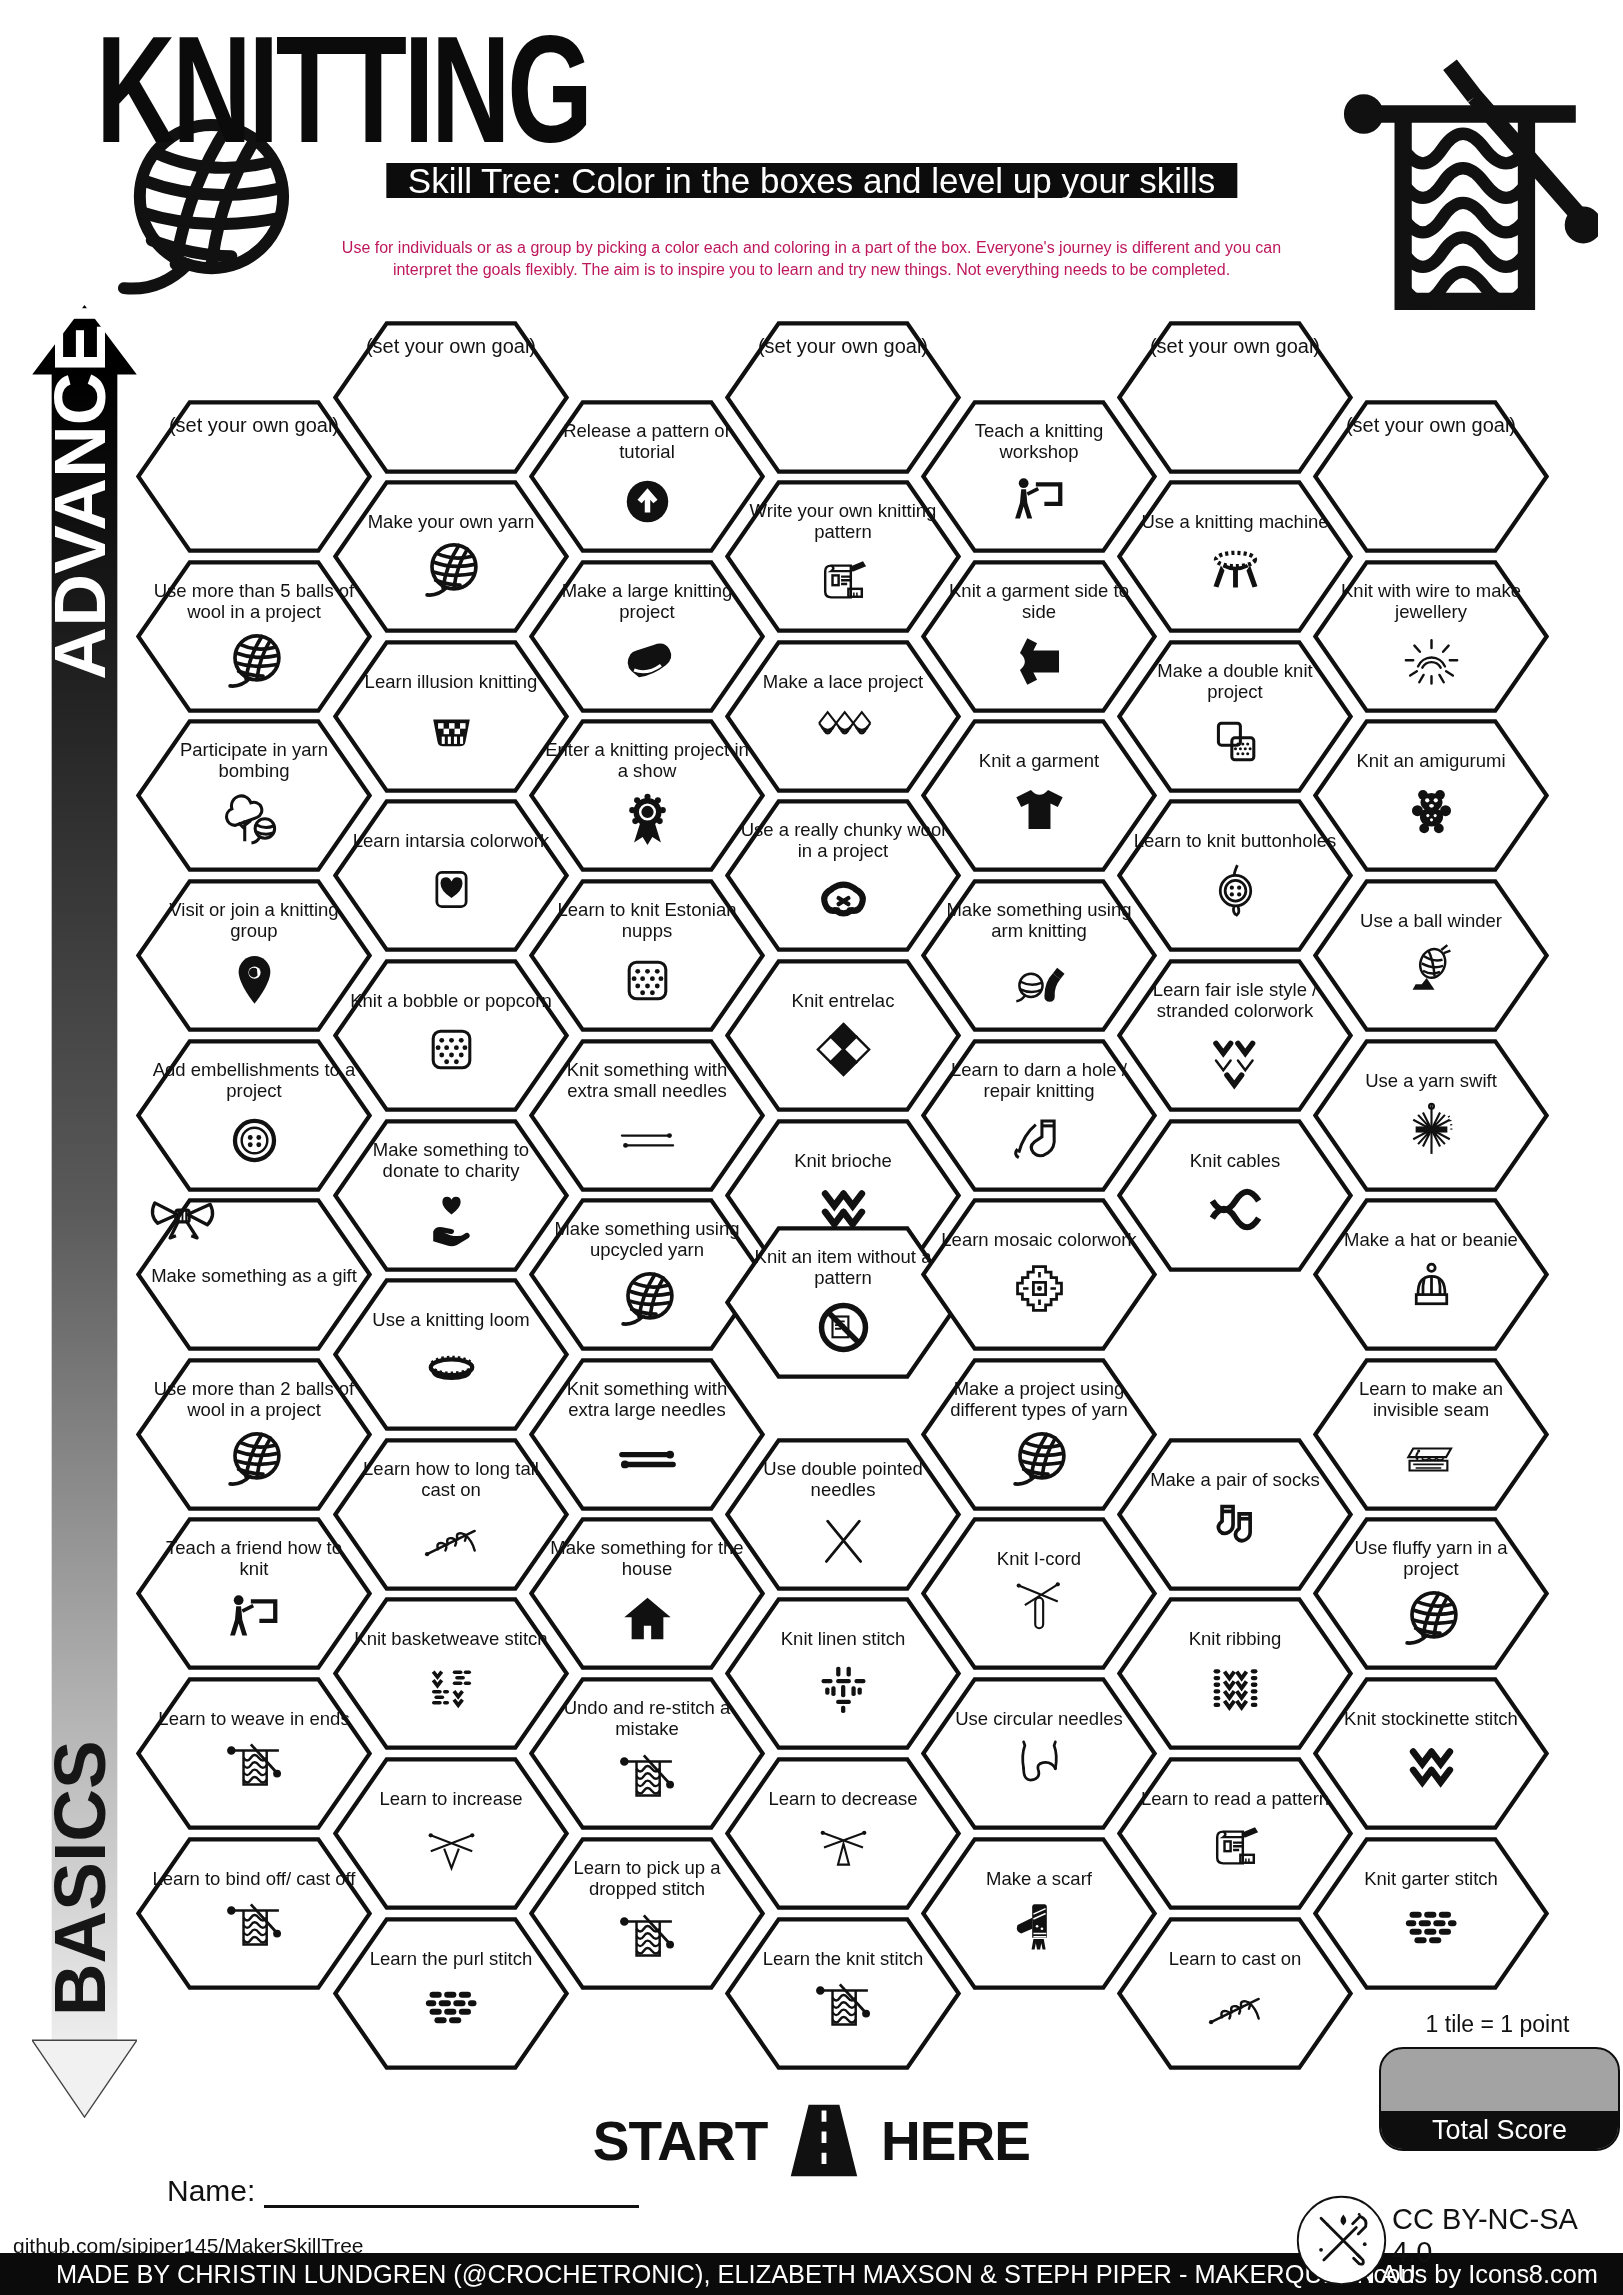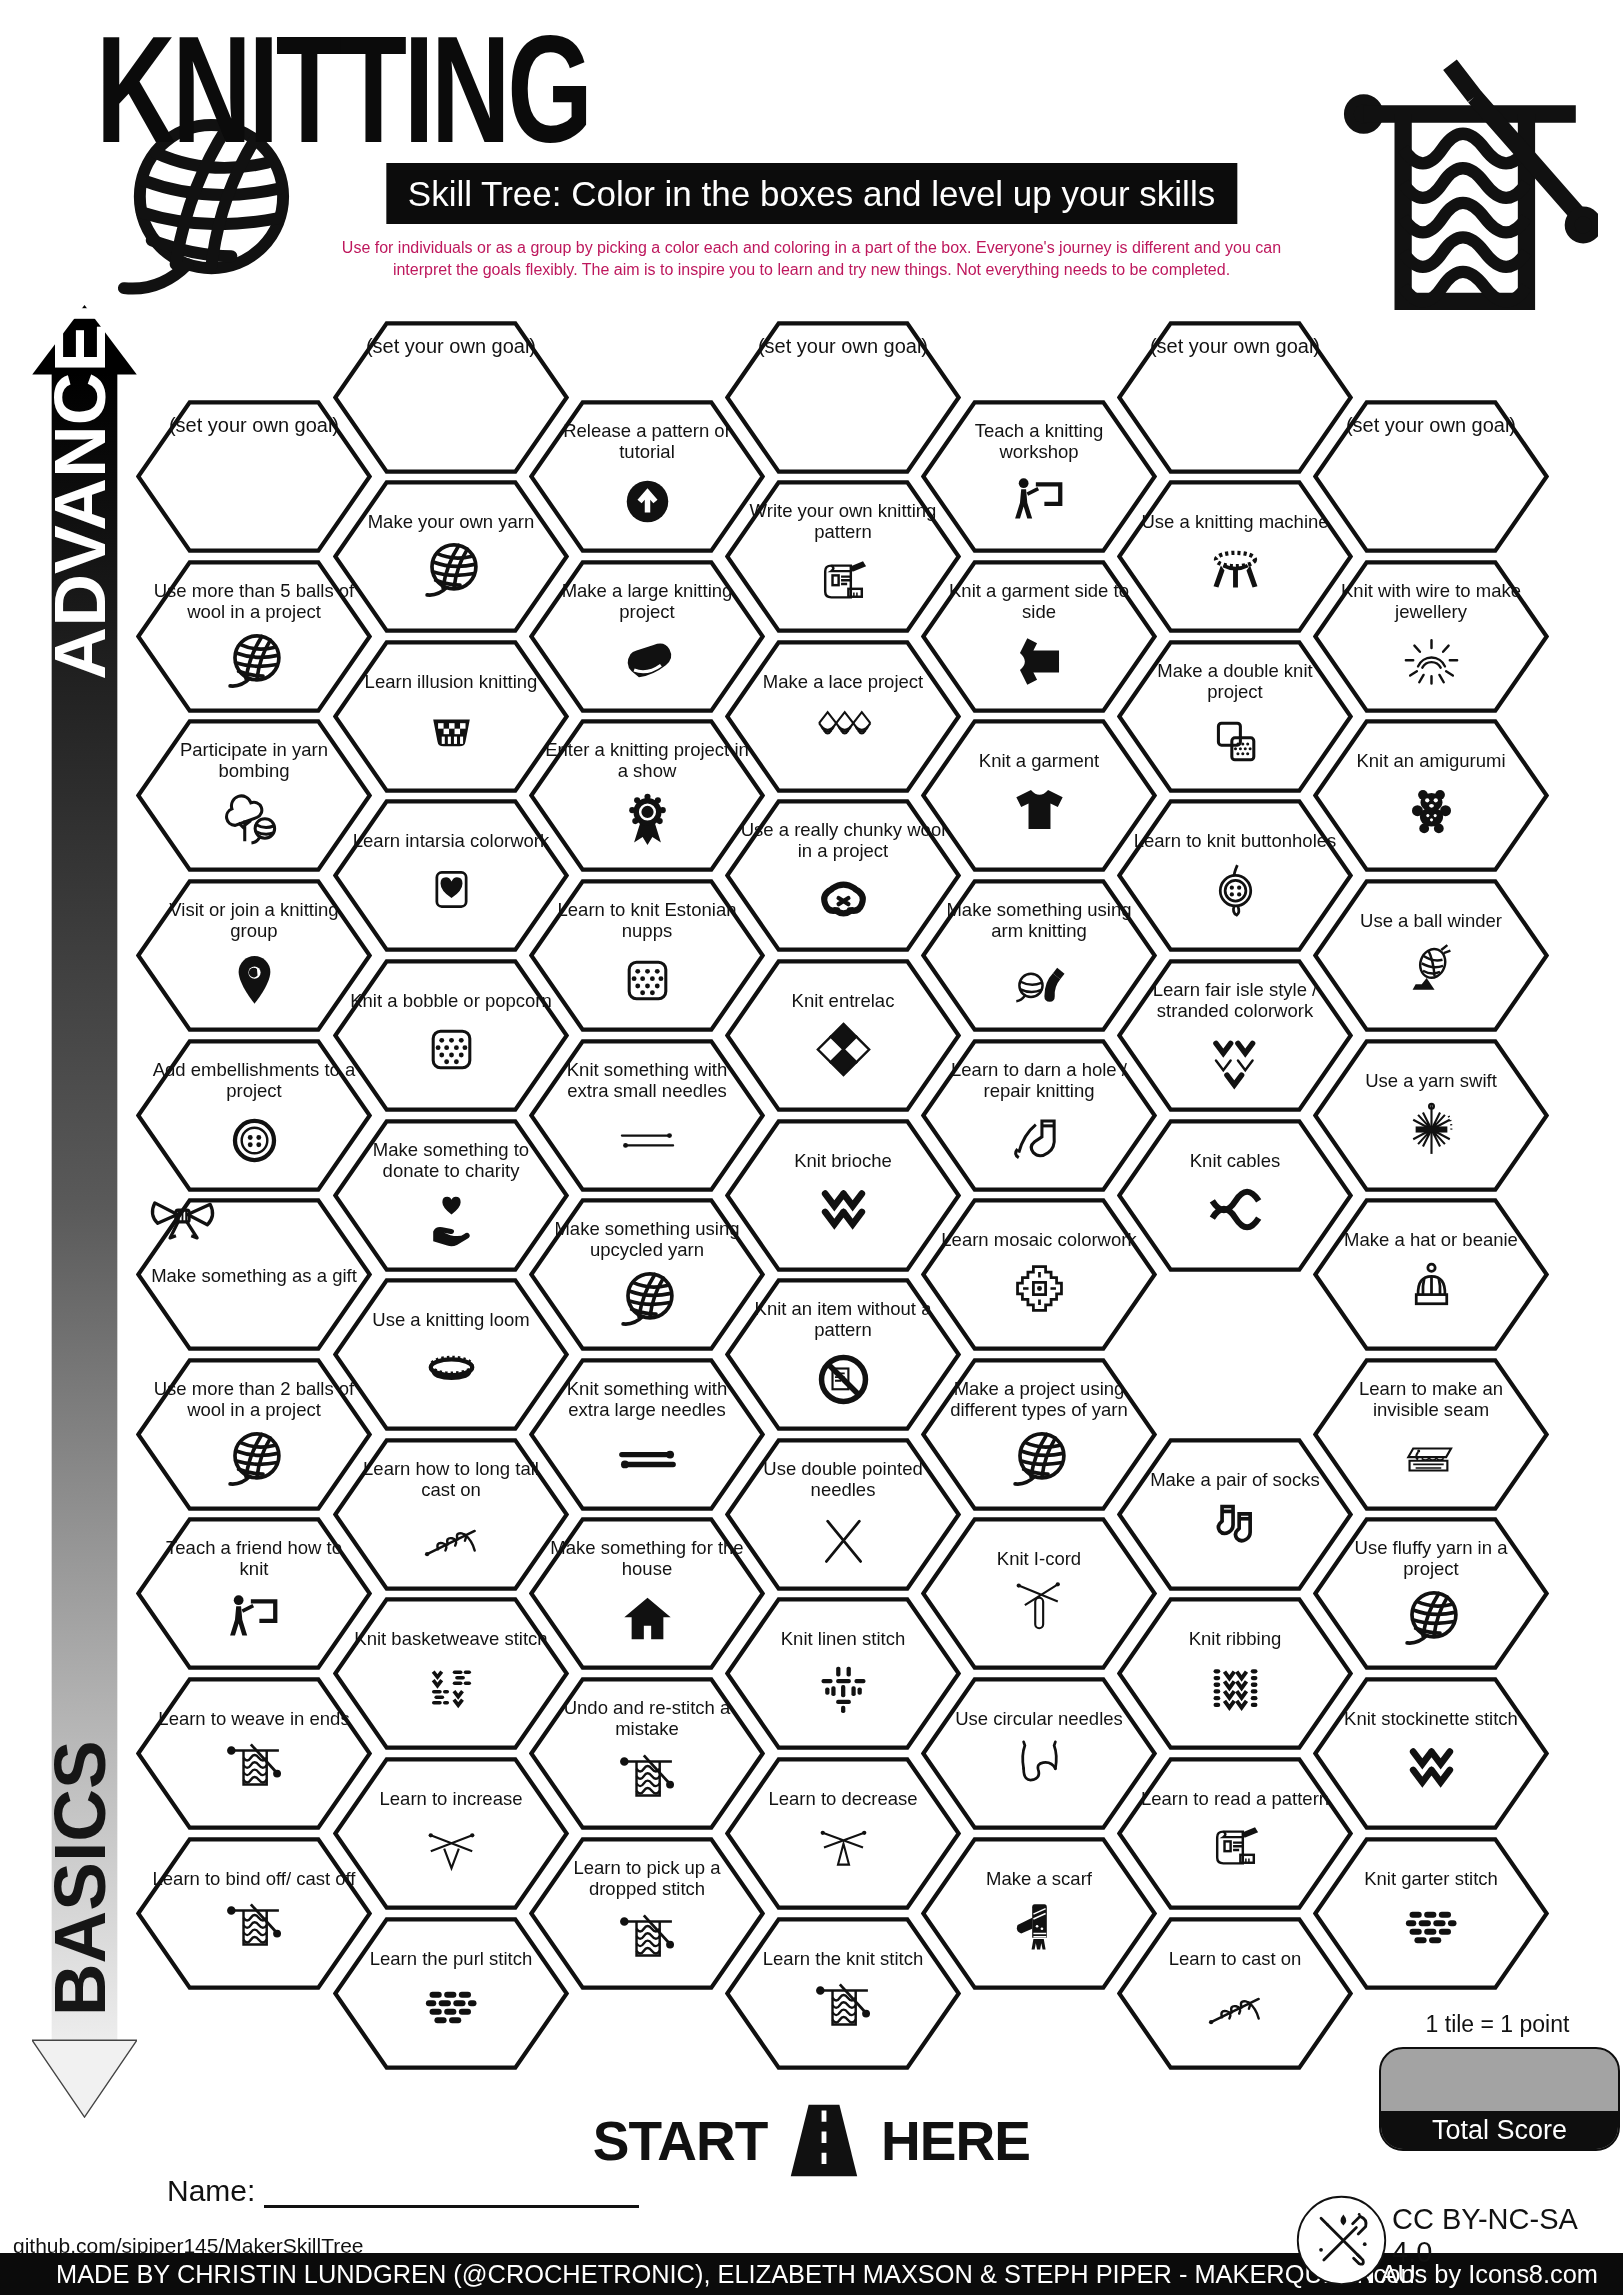--- a/index.html
+++ b/index.html
@@ -5,21 +5,21 @@
   html,body{margin:0;padding:0;background:#888;}
   .page{position:relative;width:1623px;height:2295px;background:#fff;overflow:hidden;
         font-family:"Liberation Sans", sans-serif;color:#111;}
   .abs{position:absolute;}
 
   
   .title-wrap{position:absolute;top:18.5px;left:0;right:0;text-align:left;}
   .title{display:inline-block;font-size:153px;font-weight:bold;letter-spacing:-4.6px;
          line-height:.92;transform:scaleX(.72);transform-origin:center top;color:#0b0b0b;}
   .subtitle-bar{position:absolute;top:163px;left:50%;transform:translateX(-50%);
-         background:#0c0c0c;color:#fff;font-size:35px;line-height:1;padding:13px 22px;white-space:nowrap;}
+         background:#0c0c0c;color:#fff;font-size:35px;line-height:1;padding:0 22px;white-space:nowrap;}
   .desc{position:absolute;top:237px;left:0;right:0;text-align:center;
         font-size:16px;line-height:1.38;color:#be185d;}
 
   
   .axis{left:32px;top:305px;}
 
   
   .hex{position:absolute;width:236px;height:153px;}
   .hex-bg{position:absolute;left:0;top:0;width:100%;height:100%;}
   .hex-bg polygon{fill:#fff;stroke:#101010;stroke-width:9;}
@@ -989,21 +989,21 @@
         <svg class="hex-bg" viewBox="0 0 510 330" preserveAspectRatio="none">
           <polygon points="5,165 116,5 394,5 505,165 394,325 116,325"></polygon>
         </svg>
         <div class="hex-content">
           <div class="hex-label">Knit brioche</div>
           <svg class="icn" viewBox="0 0 100 100">
             <use href="#sym-stockinette-chevrons"></use>
           </svg>
         </div>
       </div>
-      <div class="hex" style="left: 725px; top: 1278px;">
+      <div class="hex" style="left: 725px; top: 1226px;">
         <svg class="hex-bg" viewBox="0 0 510 330" preserveAspectRatio="none">
           <polygon points="5,165 116,5 394,5 505,165 394,325 116,325"></polygon>
         </svg>
         <div class="hex-content">
           <div class="hex-label">Knit an item without a pattern</div>
           <svg class="icn" viewBox="0 0 100 100">
             <use href="#sym-no-pattern"></use>
           </svg>
         </div>
       </div>

